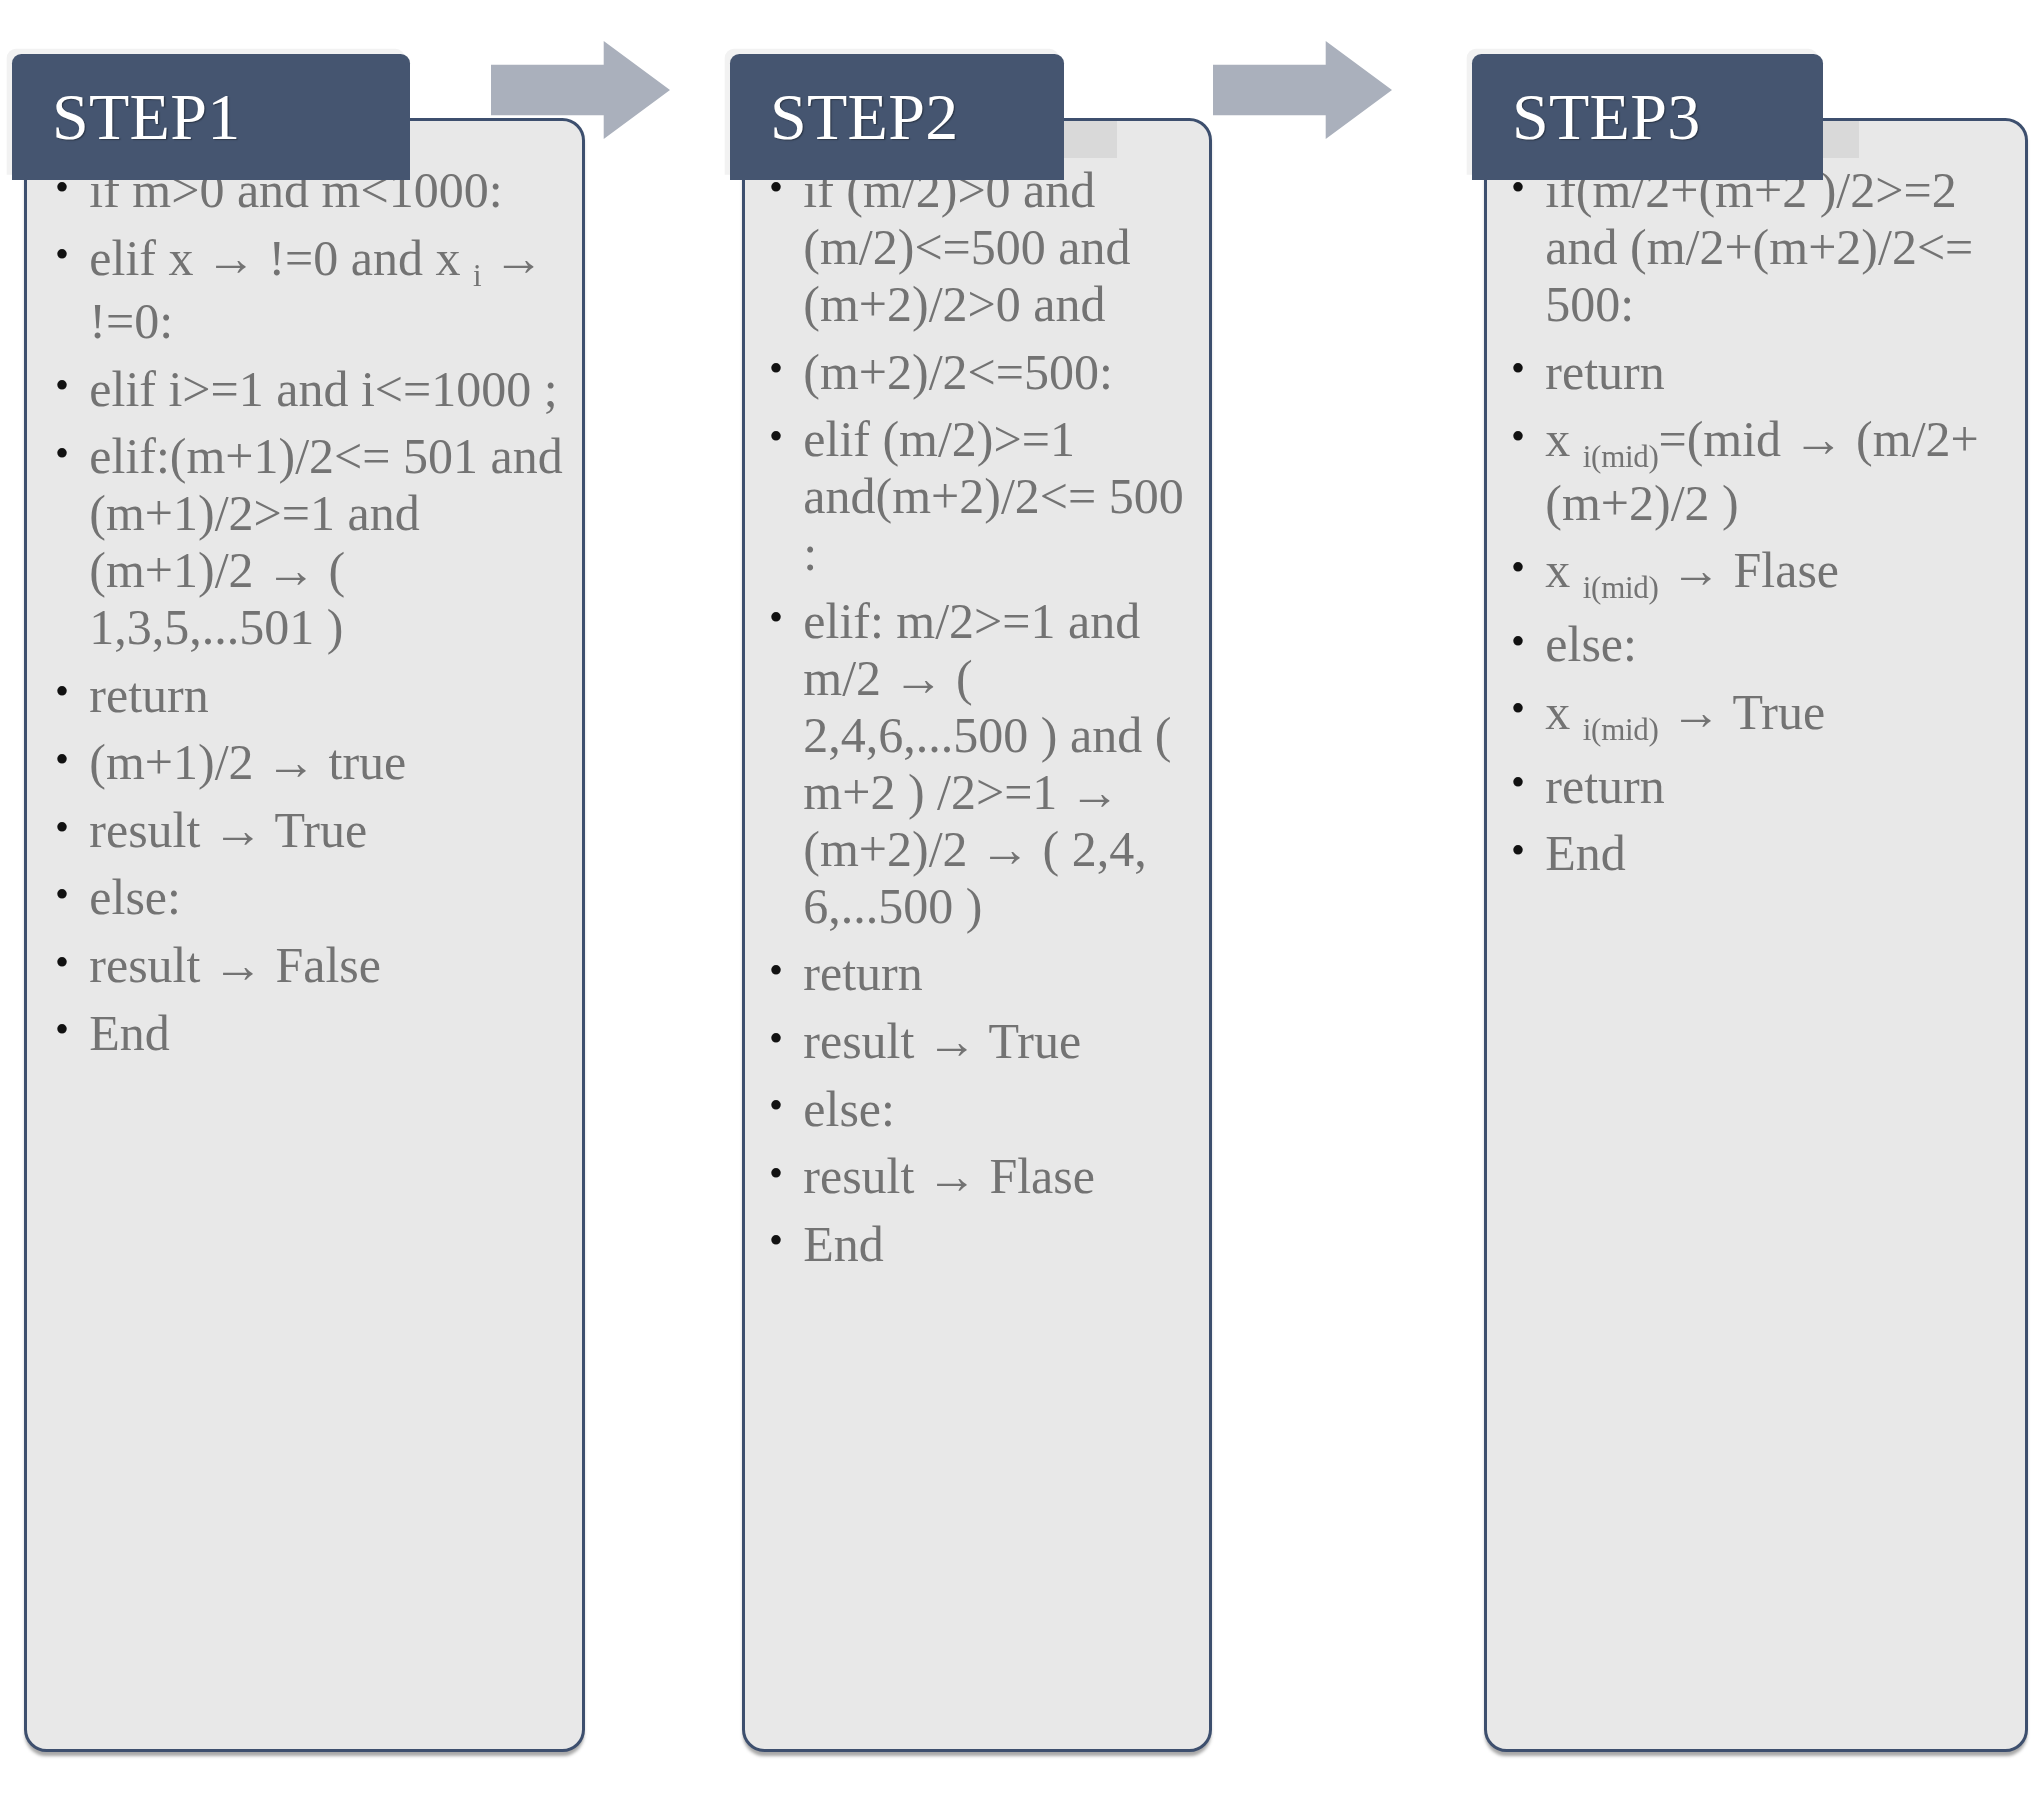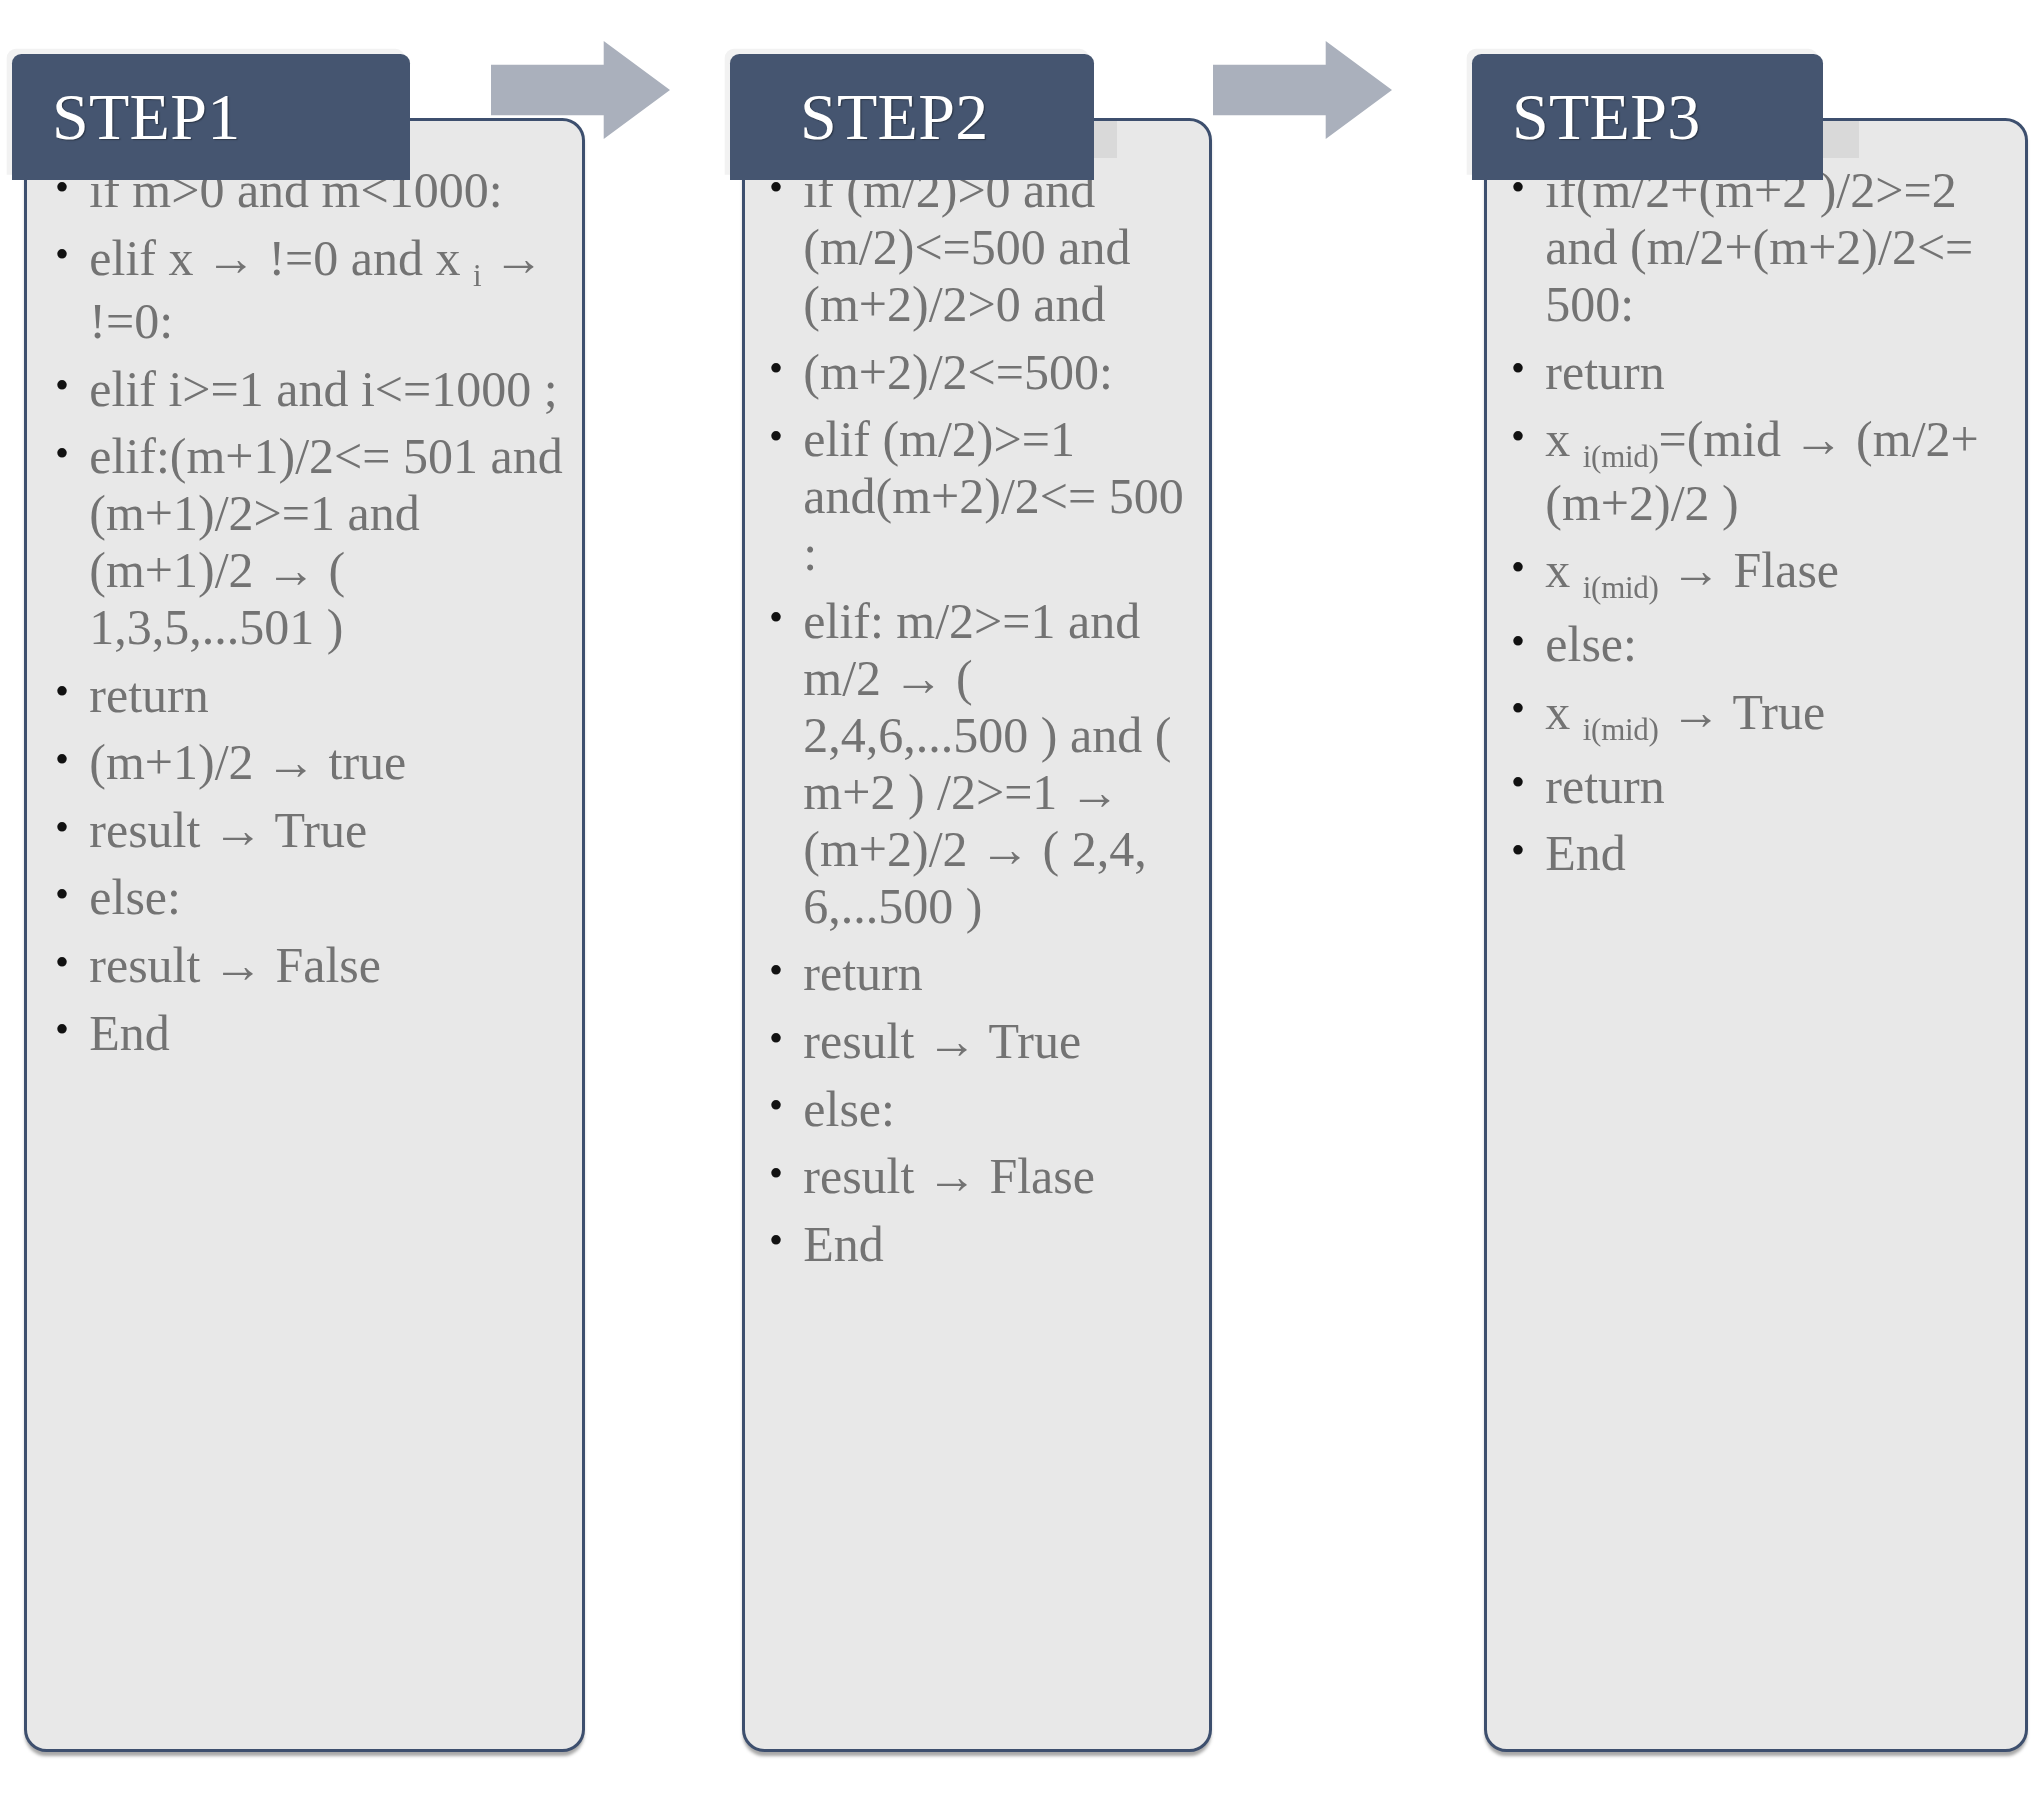--- a/index.html
+++ b/index.html
@@ -32,21 +32,21 @@
     height: 126px;
     background: #455570;
     border-radius: 9.3px 9.3px 0 0;
     box-shadow: -5.3px -5.3px 0 0 #f2f2f2;
     z-index: 3;
     display: flex;
     align-items: center;
     margin-top: 35px;
   }
   .c1 .step-header { width: 398px; }
-  .c2 .step-header { width: 334px; padding-left: 30px; }
+  .c2 .step-header { width: 334px; }
   .c3 .step-header { width: 351px; }
 
   .step-header-label {
     color: #ffffff;
     font-size: 66px;
     line-height: 1;
     padding-left: 40px;
     letter-spacing: 0.3px;
     text-shadow: 1.3px 1.3px 1.3px rgba(0,0,0,.35);
     white-space: nowrap;

